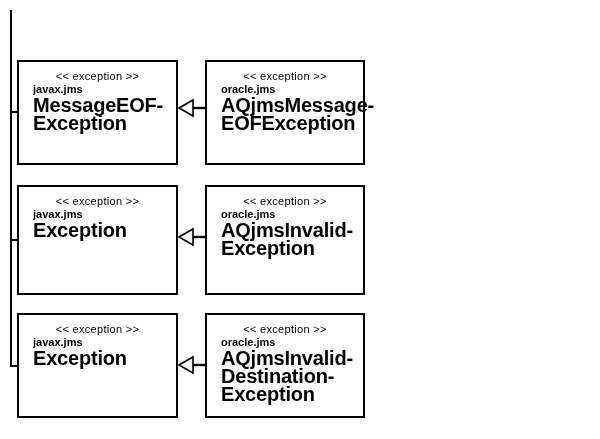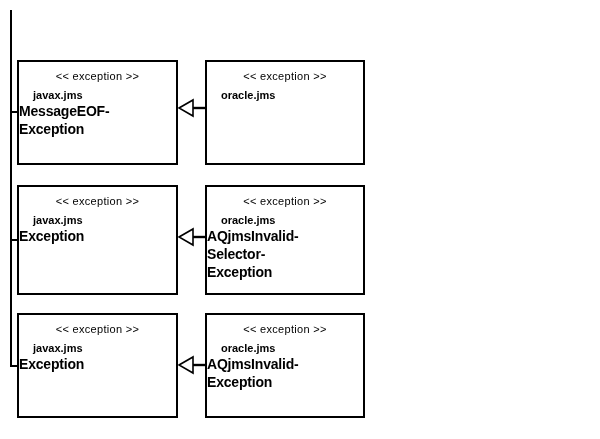--- a/index.html
+++ b/index.html
@@ -27,27 +27,28 @@
     font-weight: normal;
     color: #000000;
     letter-spacing: 0.3px;
     margin-top: 8px;
   }
   .pkg {
     font-size: 11px;
     font-weight: bold;
     color: #000000;
     margin-left: 14px;
-    margin-top: 7px;
+    margin-top: 1px;
     line-height: 13px;
   }
   .cls {
-    font-size: 14px;
+    font-size: 20px;
     font-weight: bold;
     color: #000000;
+    margin-left: 14px;
     line-height: 18px;
     letter-spacing: -0.2px;
   }
   .cls div { white-space: pre; }
 
   
   .vline {
     position: absolute;
     width: 2px;
     background: #000000;
@@ -77,20 +78,24 @@
     <div class="pkg">javax.jms</div>
     <div class="cls">
       <div>MessageEOF-</div>
       <div>Exception</div>
     </div>
   </div>
 
   <div class="uml-box" style="left:205px; top:60px; width:160px; height:105px;">
     <div class="stereotype">&lt;&lt; exception &gt;&gt;</div>
     <div class="pkg">oracle.jms</div>
+    <div class="cls">
+      <div>AQjmsMessage-</div>
+      <div>EOFException</div>
+    </div>
   </div>
 
   <div class="gen-connector" style="left:178px; top:95px;">
     <svg width="28" height="26" viewBox="0 0 28 26">
       <polygon points="1,13 15,5 15,21" fill="#ffffff" stroke="#000000" stroke-width="1.6"></polygon>
       <line x1="15" y1="13" x2="28" y2="13" stroke="#000000" stroke-width="2.4"></line>
     </svg>
   </div>
 
   <div class="uml-box" style="left:17px; top:185px; width:161px; height:110px;">
@@ -99,21 +104,20 @@
     <div class="cls">
       <div>Exception</div>
     </div>
   </div>
 
   <div class="uml-box" style="left:205px; top:185px; width:160px; height:110px;">
     <div class="stereotype">&lt;&lt; exception &gt;&gt;</div>
     <div class="pkg">oracle.jms</div>
     <div class="cls">
       <div>AQjmsInvalid-</div>
-      <div>Selector-</div>
       <div>Exception</div>
     </div>
   </div>
 
   <div class="gen-connector" style="left:178px; top:224px;">
     <svg width="28" height="26" viewBox="0 0 28 26">
       <polygon points="1,13 15,5 15,21" fill="#ffffff" stroke="#000000" stroke-width="1.6"></polygon>
       <line x1="15" y1="13" x2="28" y2="13" stroke="#000000" stroke-width="2.4"></line>
     </svg>
   </div>
@@ -124,20 +128,21 @@
     <div class="cls">
       <div>Exception</div>
     </div>
   </div>
 
   <div class="uml-box" style="left:205px; top:313px; width:160px; height:105px;">
     <div class="stereotype">&lt;&lt; exception &gt;&gt;</div>
     <div class="pkg">oracle.jms</div>
     <div class="cls">
       <div>AQjmsInvalid-</div>
+      <div>Destination-</div>
       <div>Exception</div>
     </div>
   </div>
 
   <div class="gen-connector" style="left:178px; top:352px;">
     <svg width="28" height="26" viewBox="0 0 28 26">
       <polygon points="1,13 15,5 15,21" fill="#ffffff" stroke="#000000" stroke-width="1.6"></polygon>
       <line x1="15" y1="13" x2="28" y2="13" stroke="#000000" stroke-width="2.4"></line>
     </svg>
   </div>

